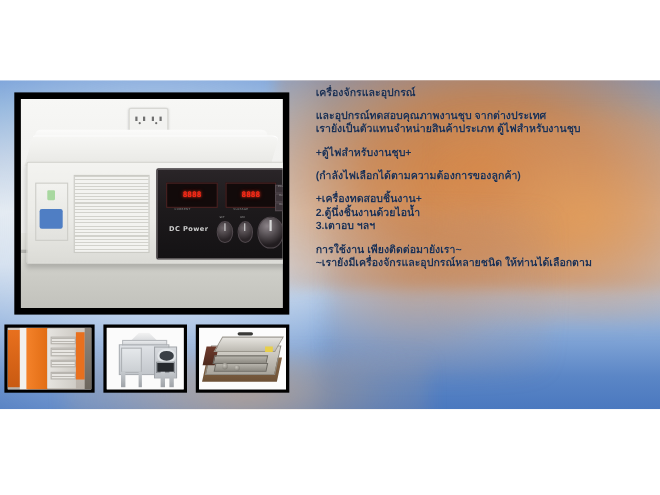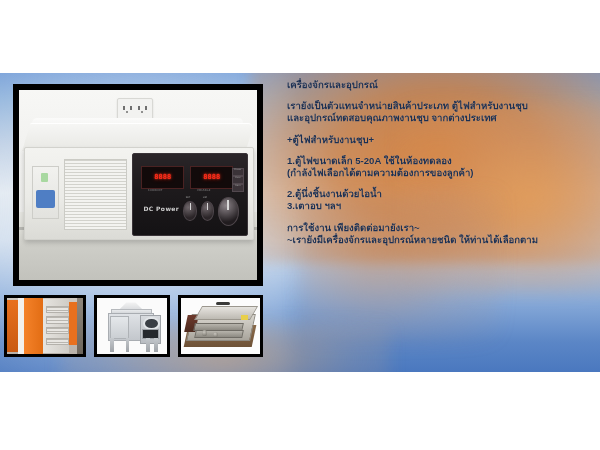--- a/index.html
+++ b/index.html
@@ -174,20 +174,21 @@
     transform: skewX(-24deg);
     border-radius: 3px 8px 0 0;
   }
   #psu-face {
     position: absolute;
     left: 0; top: 0; width: 100%; height: 100%;
     background: linear-gradient(to bottom, #f3f3f0 0%, #ebebe7 55%, #dbdbd6 100%);
     border: 1px solid #d2d2cd;
     border-radius: 2px;
     box-shadow: 0 3px 5px rgba(0,0,0,0.18);
+    padding-left: 20px;
   }
   
   #breaker {
     position: absolute; left: 3%; top: 20%;
     width: 11%; height: 56%;
     background: linear-gradient(to bottom, #f2f2ef, #e2e2de);
     border: 1px solid #cdcdc8;
   }
   #breaker-sw {
     position: absolute; left: 12%; top: 45%;
@@ -516,31 +517,31 @@
       <div class="t3-hole" id="t3-h1"></div>
       <div class="t3-hole" id="t3-h2"></div>
       <div id="t3-yellow"></div>
     </div>
   </div>
 
   <div id="text-col">
 
     <div class="tline" id="heading">เครื่องจักรและอุปกรณ์</div>
 
+    <div class="tline">และอุปกรณ์ทดสอบคุณภาพงานชุบ  จากต่างประเทศ</div>
     <div class="tline">เรายังเป็นตัวแทนจำหน่ายสินค้าประเภท  ตู้ไฟสำหรับงานชุบ</div>
-    <div class="tline">และอุปกรณ์ทดสอบคุณภาพงานชุบ  จากต่างประเทศ</div>
 
     <div class="tgap"></div>
     <div class="tline">+ตู้ไฟสำหรับงานชุบ+</div>
     <div class="tgap"></div>
 
-    <div class="tline">1.ตู้ไฟขนาดเล็ก  5-20A  ใช้ในห้องทดลอง</div>
     <div class="tline">(กำลังไฟเลือกได้ตามความต้องการของลูกค้า)</div>
 
     <div class="tgap"></div>
+    <div class="tline">+เครื่องทดสอบชิ้นงาน+</div>
     <div class="tline">2.ตู้นึ่งชิ้นงานด้วยไอน้ำ</div>
     <div class="tline">3.เตาอบ ฯลฯ</div>
 
     <div class="tgap"></div>
     <div class="tline">การใช้งาน  เพียงติดต่อมายังเรา~</div>
     <div class="tline">~เรายังมีเครื่องจักรและอุปกรณ์หลายชนิด  ให้ท่านได้เลือกตาม</div>
 
   </div>
 
 </div>

